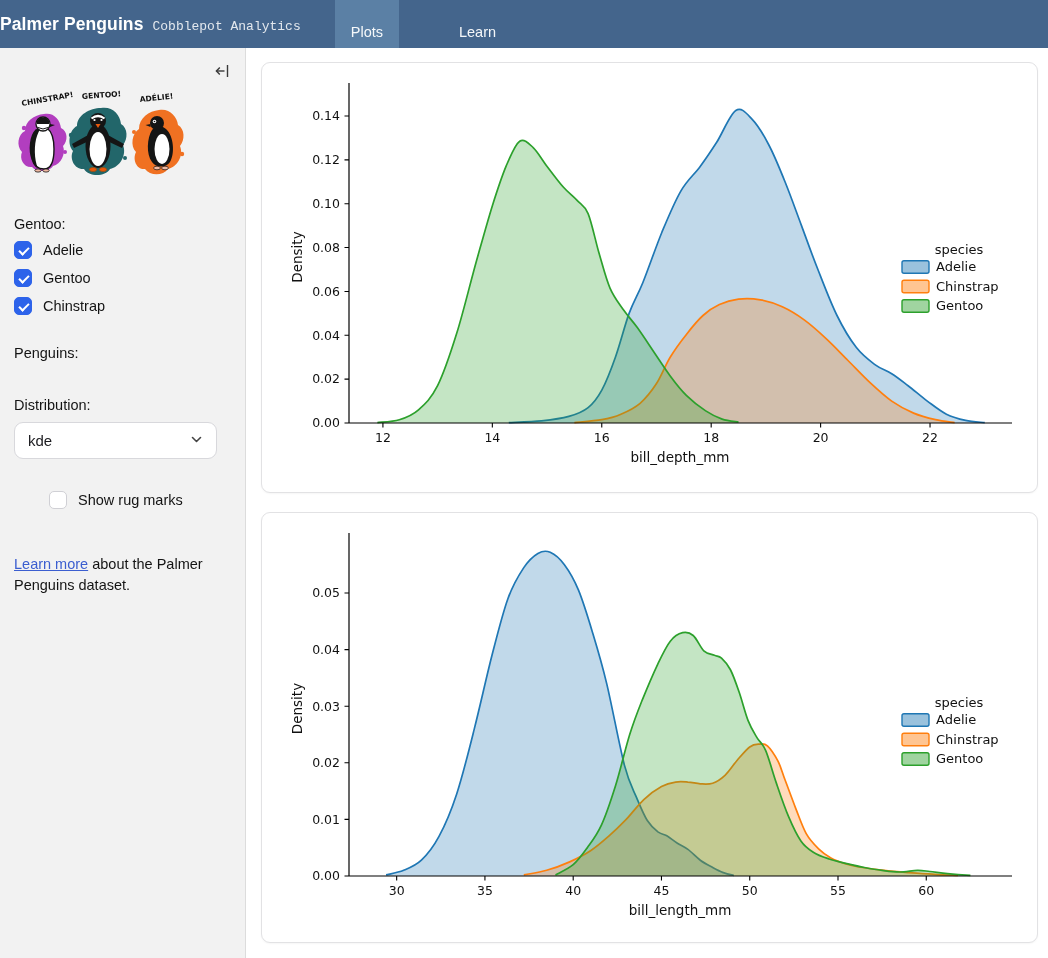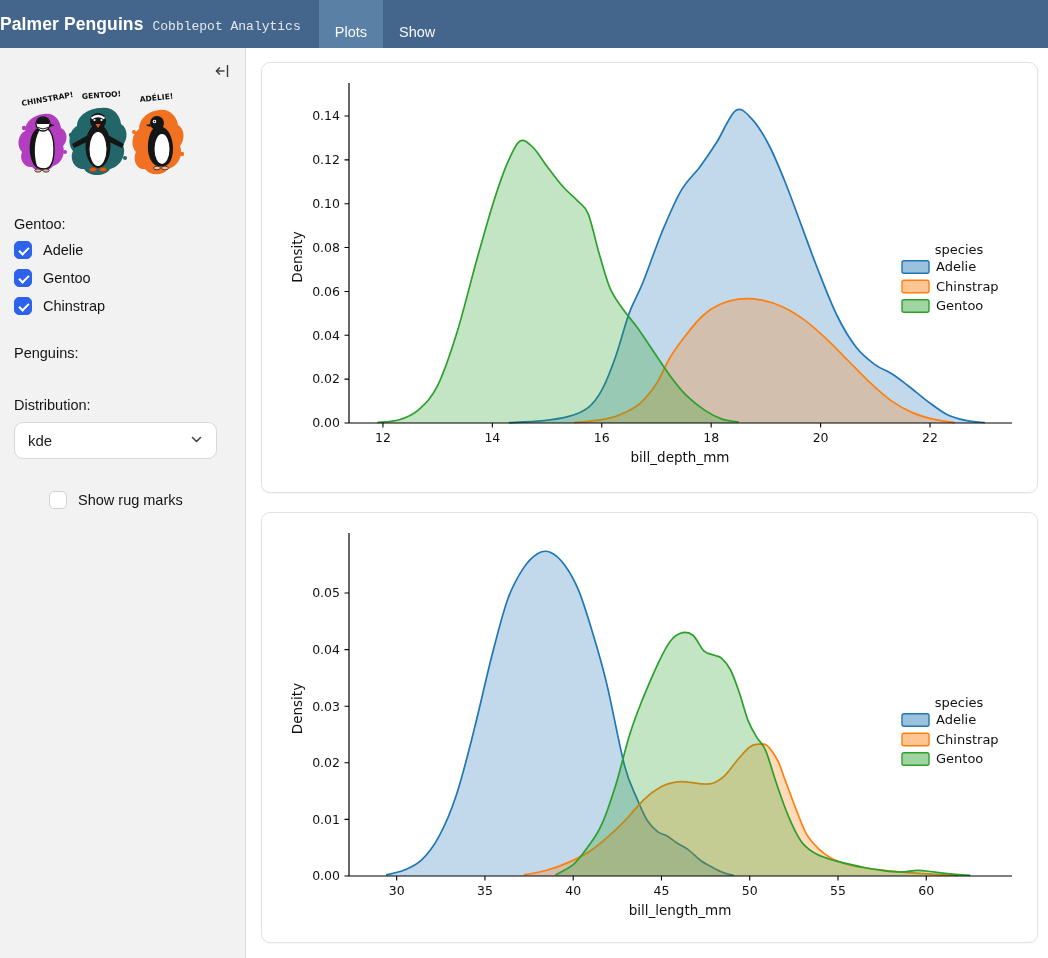--- a/index.html
+++ b/index.html
@@ -7,21 +7,21 @@
   body{width:1048px;height:958px;position:relative;font-family:"Liberation Sans",sans-serif;
        -webkit-font-smoothing:antialiased;color:#1b1b1f;overflow:hidden;}
   .app{position:absolute;inset:0;}
 
   
   .navbar{position:absolute;top:0;left:0;right:0;height:48px;background:var(--navbar-bg,#44658c);
           display:flex;align-items:stretch;color:#fff;}
   .brand-wrap{display:flex;align-items:baseline;align-self:center;}
   .brand{font-size:17.5px;font-weight:700;letter-spacing:.1px;}
   .brand-sub{font-size:13px;font-weight:500;color:rgba(255,255,255,.85);margin-left:9px;font-family:Liberation Mono, monospace;}
-  .nav-tabs{display:flex;margin-left:18px;height:64px;}
+  .nav-tabs{display:flex;margin-left:34px;height:64px;gap:44px;}
   .tab{display:flex;align-items:center;padding:0 16px;font-size:14.5px;color:rgba(255,255,255,.95);cursor:pointer;}
   .tab.active{background:var(--navbar-active-bg,#5b80a5);}
 
   
   .sidebar{position:absolute;top:48px;left:0;width:246px;bottom:0;background:#f2f2f2;
            border-right:1px solid #dcdcdc;box-sizing:border-box;padding:12px 14px 0 14px;}
   .collapse-btn{position:absolute;top:13px;right:12px;width:22px;height:22px;border:none;background:transparent;
                 padding:0;cursor:pointer;color:#3a3a3a;}
   .artwork{margin-top:28px;margin-left:2px;width:172px;}
   .section-label{font-size:14.5px;color:#141414;margin:0 0 4px 0;}
@@ -57,21 +57,21 @@
 
 <div class="app">
 
   <header class="navbar">
     <div class="brand-wrap">
       <span class="brand">Palmer Penguins</span>
       <span class="brand-sub">Cobblepot Analytics</span>
     </div>
     <nav class="nav-tabs">
       <div class="tab active">Plots</div>
-      <div class="tab">Show</div>
+      <div class="tab">Learn</div>
     </nav>
   </header>
 
   <aside class="sidebar">
 
     <button class="collapse-btn" title="Collapse sidebar">
       <svg width="18" height="18" viewBox="0 0 18 18">
         <line x1="14.5" y1="3" x2="14.5" y2="15" stroke="#3a3a3a" stroke-width="1.4"></line>
         <line x1="3.4" y1="9" x2="11.5" y2="9" stroke="#3a3a3a" stroke-width="1.4"></line>
         <polyline points="6.8,5.6 3.4,9 6.8,12.4" fill="none" stroke="#3a3a3a" stroke-width="1.4"></polyline>
@@ -174,20 +174,23 @@
       </div>
     </div>
 
     <div class="rug-row">
       <label class="check-row">
         <span class="cb" id="rug-cb"></span>
         <span class="cb-label">Show rug marks</span>
       </label>
     </div>
 
+    <p class="footer-note">
+      <a>Learn more</a><span> about the Palmer Penguins dataset.</span>
+    </p>
   </aside>
 
   <main class="main">
     <section class="card c0">
       <div class="chart" id="chart0"><svg width="775" height="429">
             <path d="M246.8,359.6C252.2,359.3 269.6,358.8 279.6,357.8C289.6,356.8 299.2,355.6 306.9,353.4C314.7,351.2 320.6,349.0 326.1,344.6C331.6,340.3 335.2,335.5 339.8,327.1C344.3,318.7 348.9,307.0 353.4,294.2C358.0,281.4 362.6,262.8 367.1,250.4C371.7,237.9 375.3,233.2 380.8,219.7C386.3,206.1 393.6,184.6 399.9,169.2C406.3,153.9 412.7,138.5 419.1,127.6C425.5,116.6 432.3,111.5 438.2,103.4C444.2,95.4 448.7,88.6 454.7,79.3C460.6,70.0 467.9,51.4 473.8,47.5C479.7,43.7 484.7,50.6 490.2,56.3C495.7,62.0 501.2,71.1 506.6,81.5C512.1,91.9 517.6,105.3 523.0,118.8C528.5,132.3 534.0,148.0 539.5,162.6C544.9,177.3 549.9,191.5 555.9,206.5C561.8,221.5 568.6,239.6 575.0,252.5C581.4,265.5 587.8,276.1 594.2,284.3C600.6,292.6 607.4,297.5 613.3,301.9C619.2,306.3 624.3,307.2 629.7,310.7C635.2,314.1 640.2,318.2 646.1,322.7C652.1,327.3 658.9,333.3 665.3,338.1C671.7,342.8 678.1,348.0 684.4,351.2C690.8,354.4 697.2,356.0 703.6,357.4C710.0,358.8 719.5,359.2 722.7,359.6L722.7,360 L246.8,360 Z" fill="#1f77b4" fill-opacity="0.28" stroke="none"></path>
             <path d="M246.8,359.6C252.2,359.3 269.6,358.8 279.6,357.8C289.6,356.8 299.2,355.6 306.9,353.4C314.7,351.2 320.6,349.0 326.1,344.6C331.6,340.3 335.2,335.5 339.8,327.1C344.3,318.7 348.9,307.0 353.4,294.2C358.0,281.4 362.6,262.8 367.1,250.4C371.7,237.9 375.3,233.2 380.8,219.7C386.3,206.1 393.6,184.6 399.9,169.2C406.3,153.9 412.7,138.5 419.1,127.6C425.5,116.6 432.3,111.5 438.2,103.4C444.2,95.4 448.7,88.6 454.7,79.3C460.6,70.0 467.9,51.4 473.8,47.5C479.7,43.7 484.7,50.6 490.2,56.3C495.7,62.0 501.2,71.1 506.6,81.5C512.1,91.9 517.6,105.3 523.0,118.8C528.5,132.3 534.0,148.0 539.5,162.6C544.9,177.3 549.9,191.5 555.9,206.5C561.8,221.5 568.6,239.6 575.0,252.5C581.4,265.5 587.8,276.1 594.2,284.3C600.6,292.6 607.4,297.5 613.3,301.9C619.2,306.3 624.3,307.2 629.7,310.7C635.2,314.1 640.2,318.2 646.1,322.7C652.1,327.3 658.9,333.3 665.3,338.1C671.7,342.8 678.1,348.0 684.4,351.2C690.8,354.4 697.2,356.0 703.6,357.4C710.0,358.8 719.5,359.2 722.7,359.6" fill="none" stroke="#1f77b4" stroke-width="1.7"></path>
             <path d="M312.4,359.6C317.0,359.1 332.0,358.1 339.8,356.7C347.5,355.3 352.5,354.0 358.9,351.2C365.3,348.5 372.1,345.4 378.1,340.3C384.0,335.1 389.5,328.2 394.5,320.5C399.5,312.9 403.1,302.4 408.2,294.2C413.2,286.0 419.1,278.1 424.6,271.2C430.0,264.2 435.5,257.5 441.0,252.5C446.4,247.6 451.5,244.3 457.4,241.6C463.3,238.8 469.7,236.9 476.5,236.1C483.4,235.3 491.1,235.5 498.4,236.8C505.7,238.0 513.0,240.4 520.3,243.8C527.6,247.1 534.9,251.6 542.2,256.9C549.5,262.2 556.8,268.8 564.1,275.6C571.4,282.3 578.7,290.2 586.0,297.5C593.3,304.8 600.6,312.7 607.8,319.4C615.1,326.2 622.4,333.0 629.7,338.1C637.0,343.2 644.3,347.0 651.6,350.1C658.9,353.2 666.7,355.1 673.5,356.7C680.3,358.3 689.5,359.1 692.6,359.6L692.6,360 L312.4,360 Z" fill="#ff7f0e" fill-opacity="0.28" stroke="none"></path>
             <path d="M312.4,359.6C317.0,359.1 332.0,358.1 339.8,356.7C347.5,355.3 352.5,354.0 358.9,351.2C365.3,348.5 372.1,345.4 378.1,340.3C384.0,335.1 389.5,328.2 394.5,320.5C399.5,312.9 403.1,302.4 408.2,294.2C413.2,286.0 419.1,278.1 424.6,271.2C430.0,264.2 435.5,257.5 441.0,252.5C446.4,247.6 451.5,244.3 457.4,241.6C463.3,238.8 469.7,236.9 476.5,236.1C483.4,235.3 491.1,235.5 498.4,236.8C505.7,238.0 513.0,240.4 520.3,243.8C527.6,247.1 534.9,251.6 542.2,256.9C549.5,262.2 556.8,268.8 564.1,275.6C571.4,282.3 578.7,290.2 586.0,297.5C593.3,304.8 600.6,312.7 607.8,319.4C615.1,326.2 622.4,333.0 629.7,338.1C637.0,343.2 644.3,347.0 651.6,350.1C658.9,353.2 666.7,355.1 673.5,356.7C680.3,358.3 689.5,359.1 692.6,359.6" fill="none" stroke="#ff7f0e" stroke-width="1.7"></path>
             <path d="M115.4,359.6C119.1,359.1 130.5,358.8 137.3,356.7C144.2,354.6 150.1,352.5 156.5,346.8C162.9,341.2 169.2,335.5 175.6,322.7C182.0,309.9 188.4,290.6 194.8,270.1C201.2,249.6 208.0,221.1 213.9,199.9C219.9,178.7 225.3,159.0 230.3,142.9C235.4,126.8 239.5,114.2 244.0,103.4C248.6,92.7 253.1,81.3 257.7,78.2C262.3,75.1 266.8,80.6 271.4,84.8C275.9,89.0 280.0,96.9 285.1,103.4C290.1,110.0 296.5,118.6 301.5,124.3C306.5,129.9 311.0,133.0 315.1,137.4C319.2,141.8 322.4,141.8 326.1,150.6C329.7,159.4 333.4,177.6 337.0,190.1C340.7,202.5 343.9,215.6 348.0,225.1C352.1,234.6 357.1,240.5 361.6,247.1C366.2,253.6 370.3,257.7 375.3,264.6C380.3,271.6 386.3,280.7 391.7,288.7C397.2,296.8 402.7,305.5 408.2,312.9C413.6,320.2 418.6,326.7 424.6,332.6C430.5,338.4 437.8,344.0 443.7,347.9C449.6,351.8 454.7,354.2 460.1,356.1C465.6,357.9 473.8,358.6 476.5,359.1L476.5,360 L115.4,360 Z" fill="#2ca02c" fill-opacity="0.28" stroke="none"></path>

